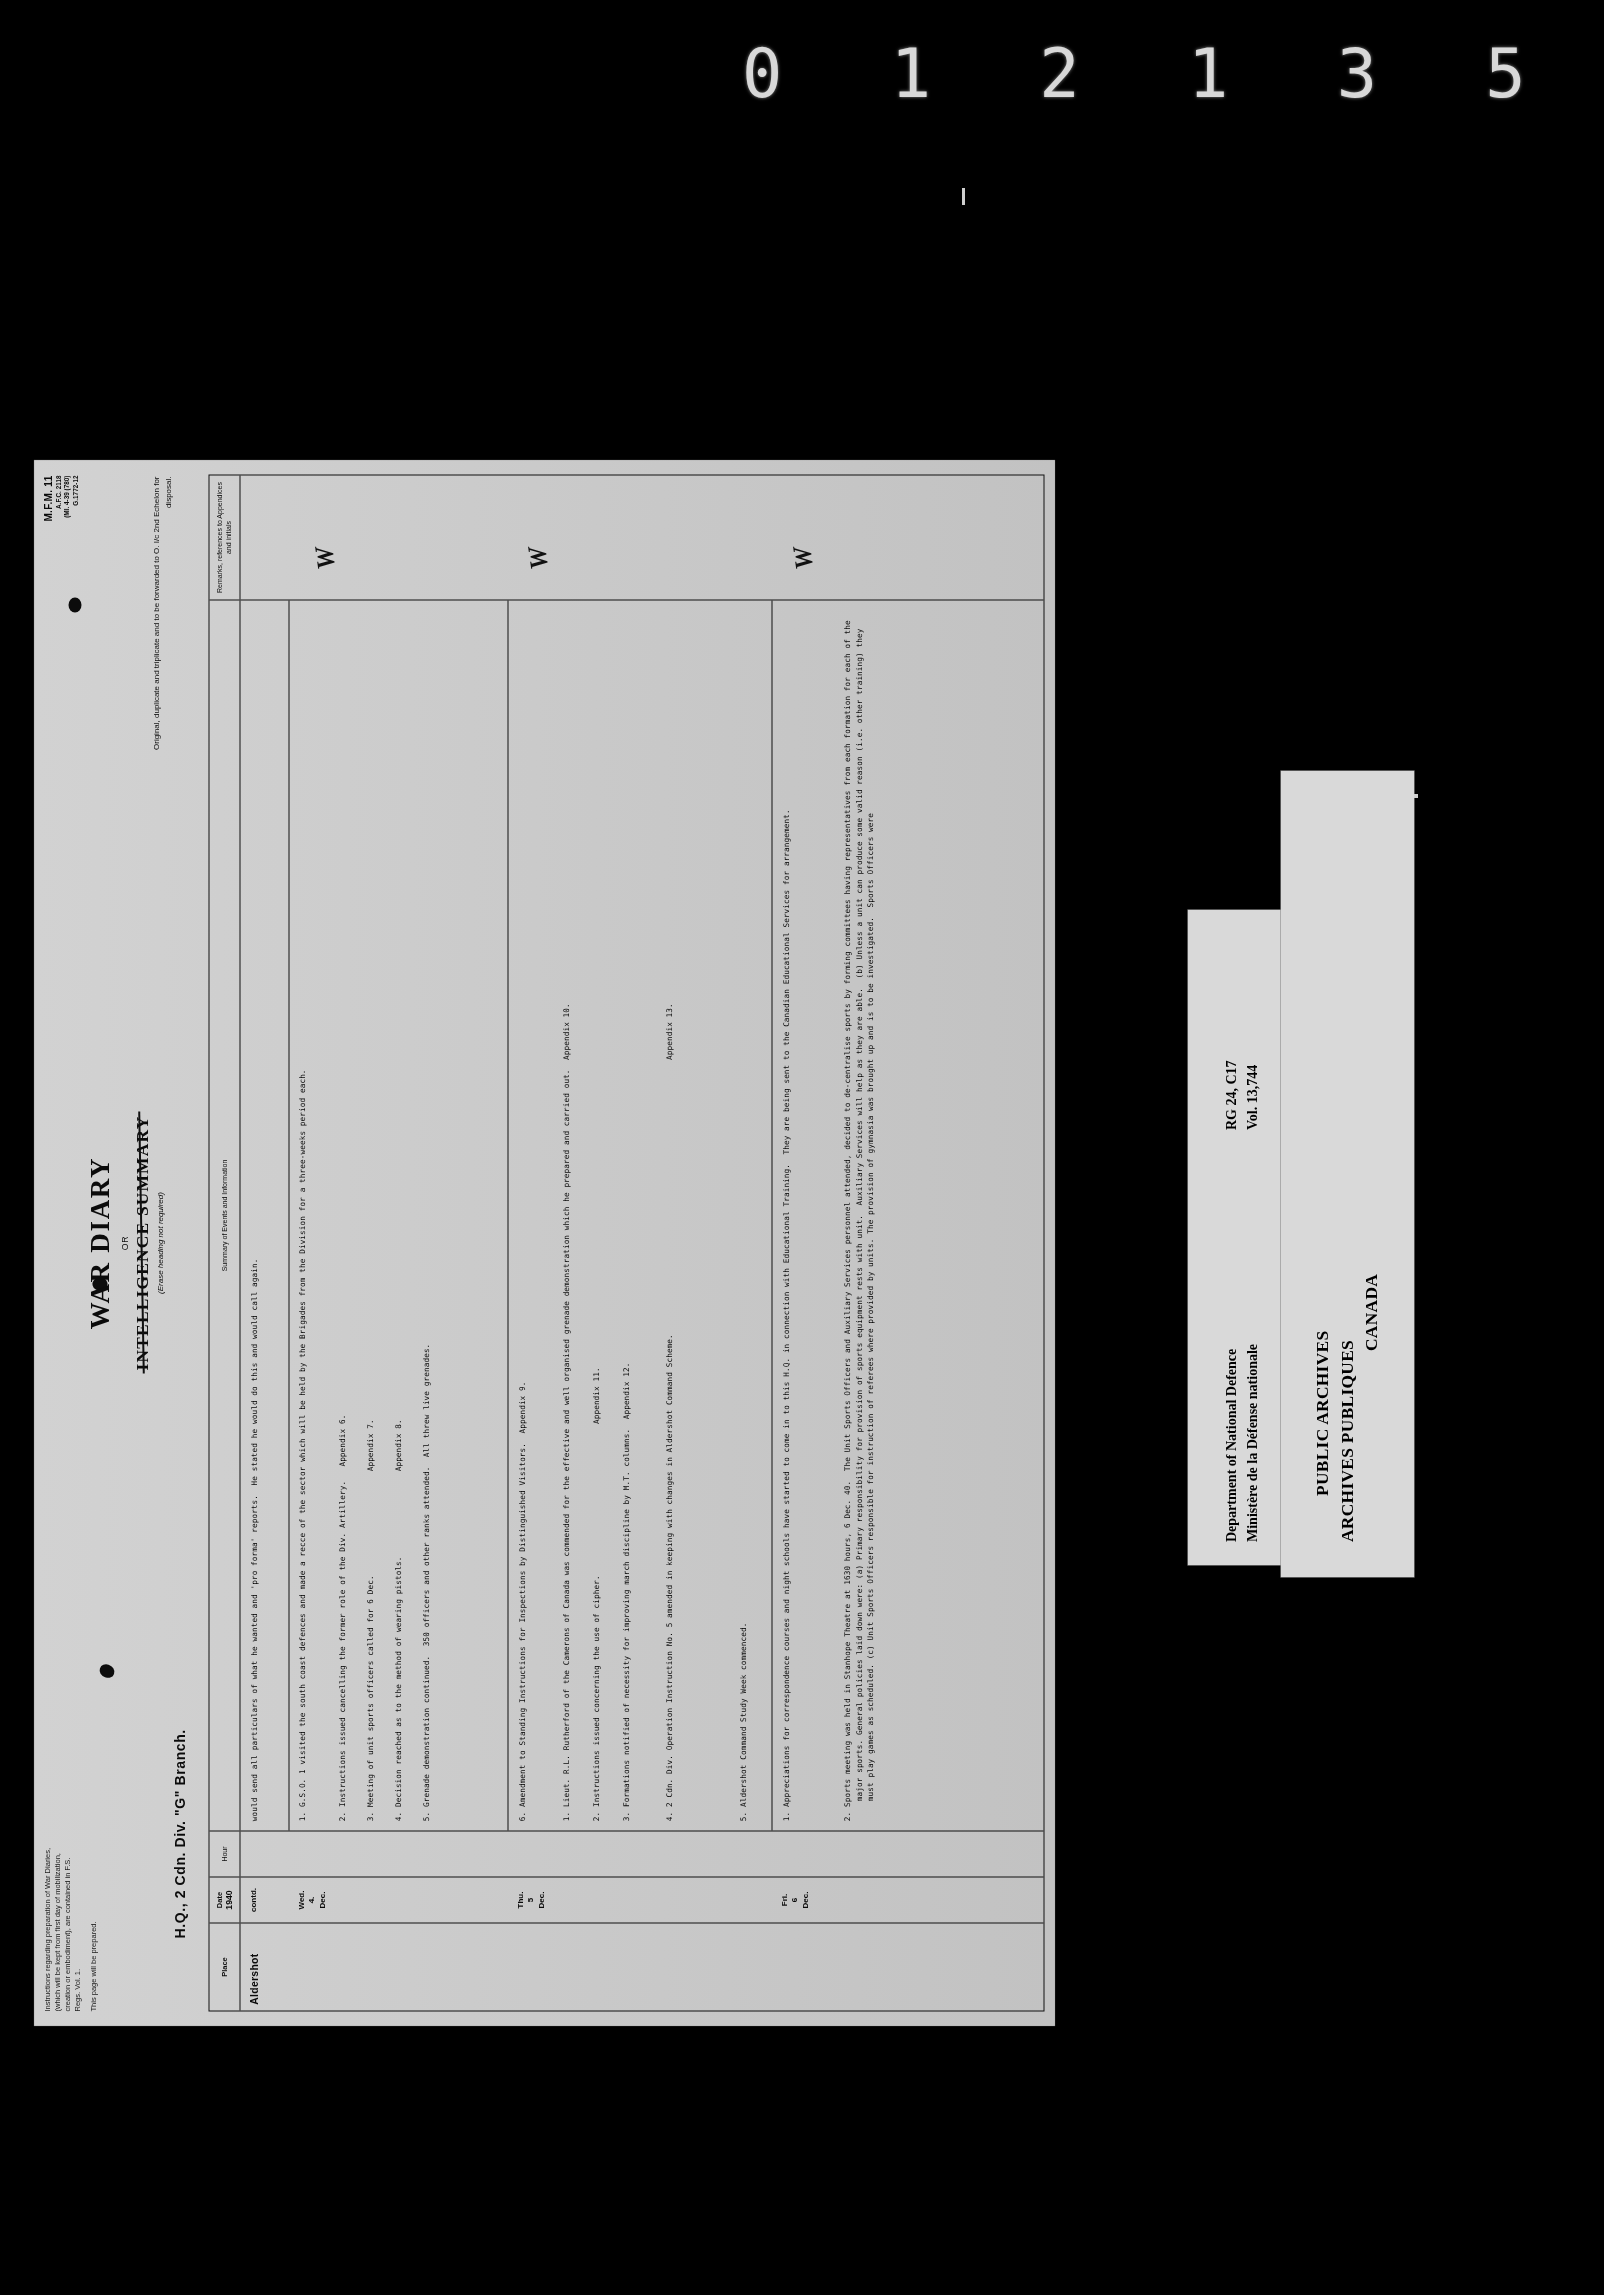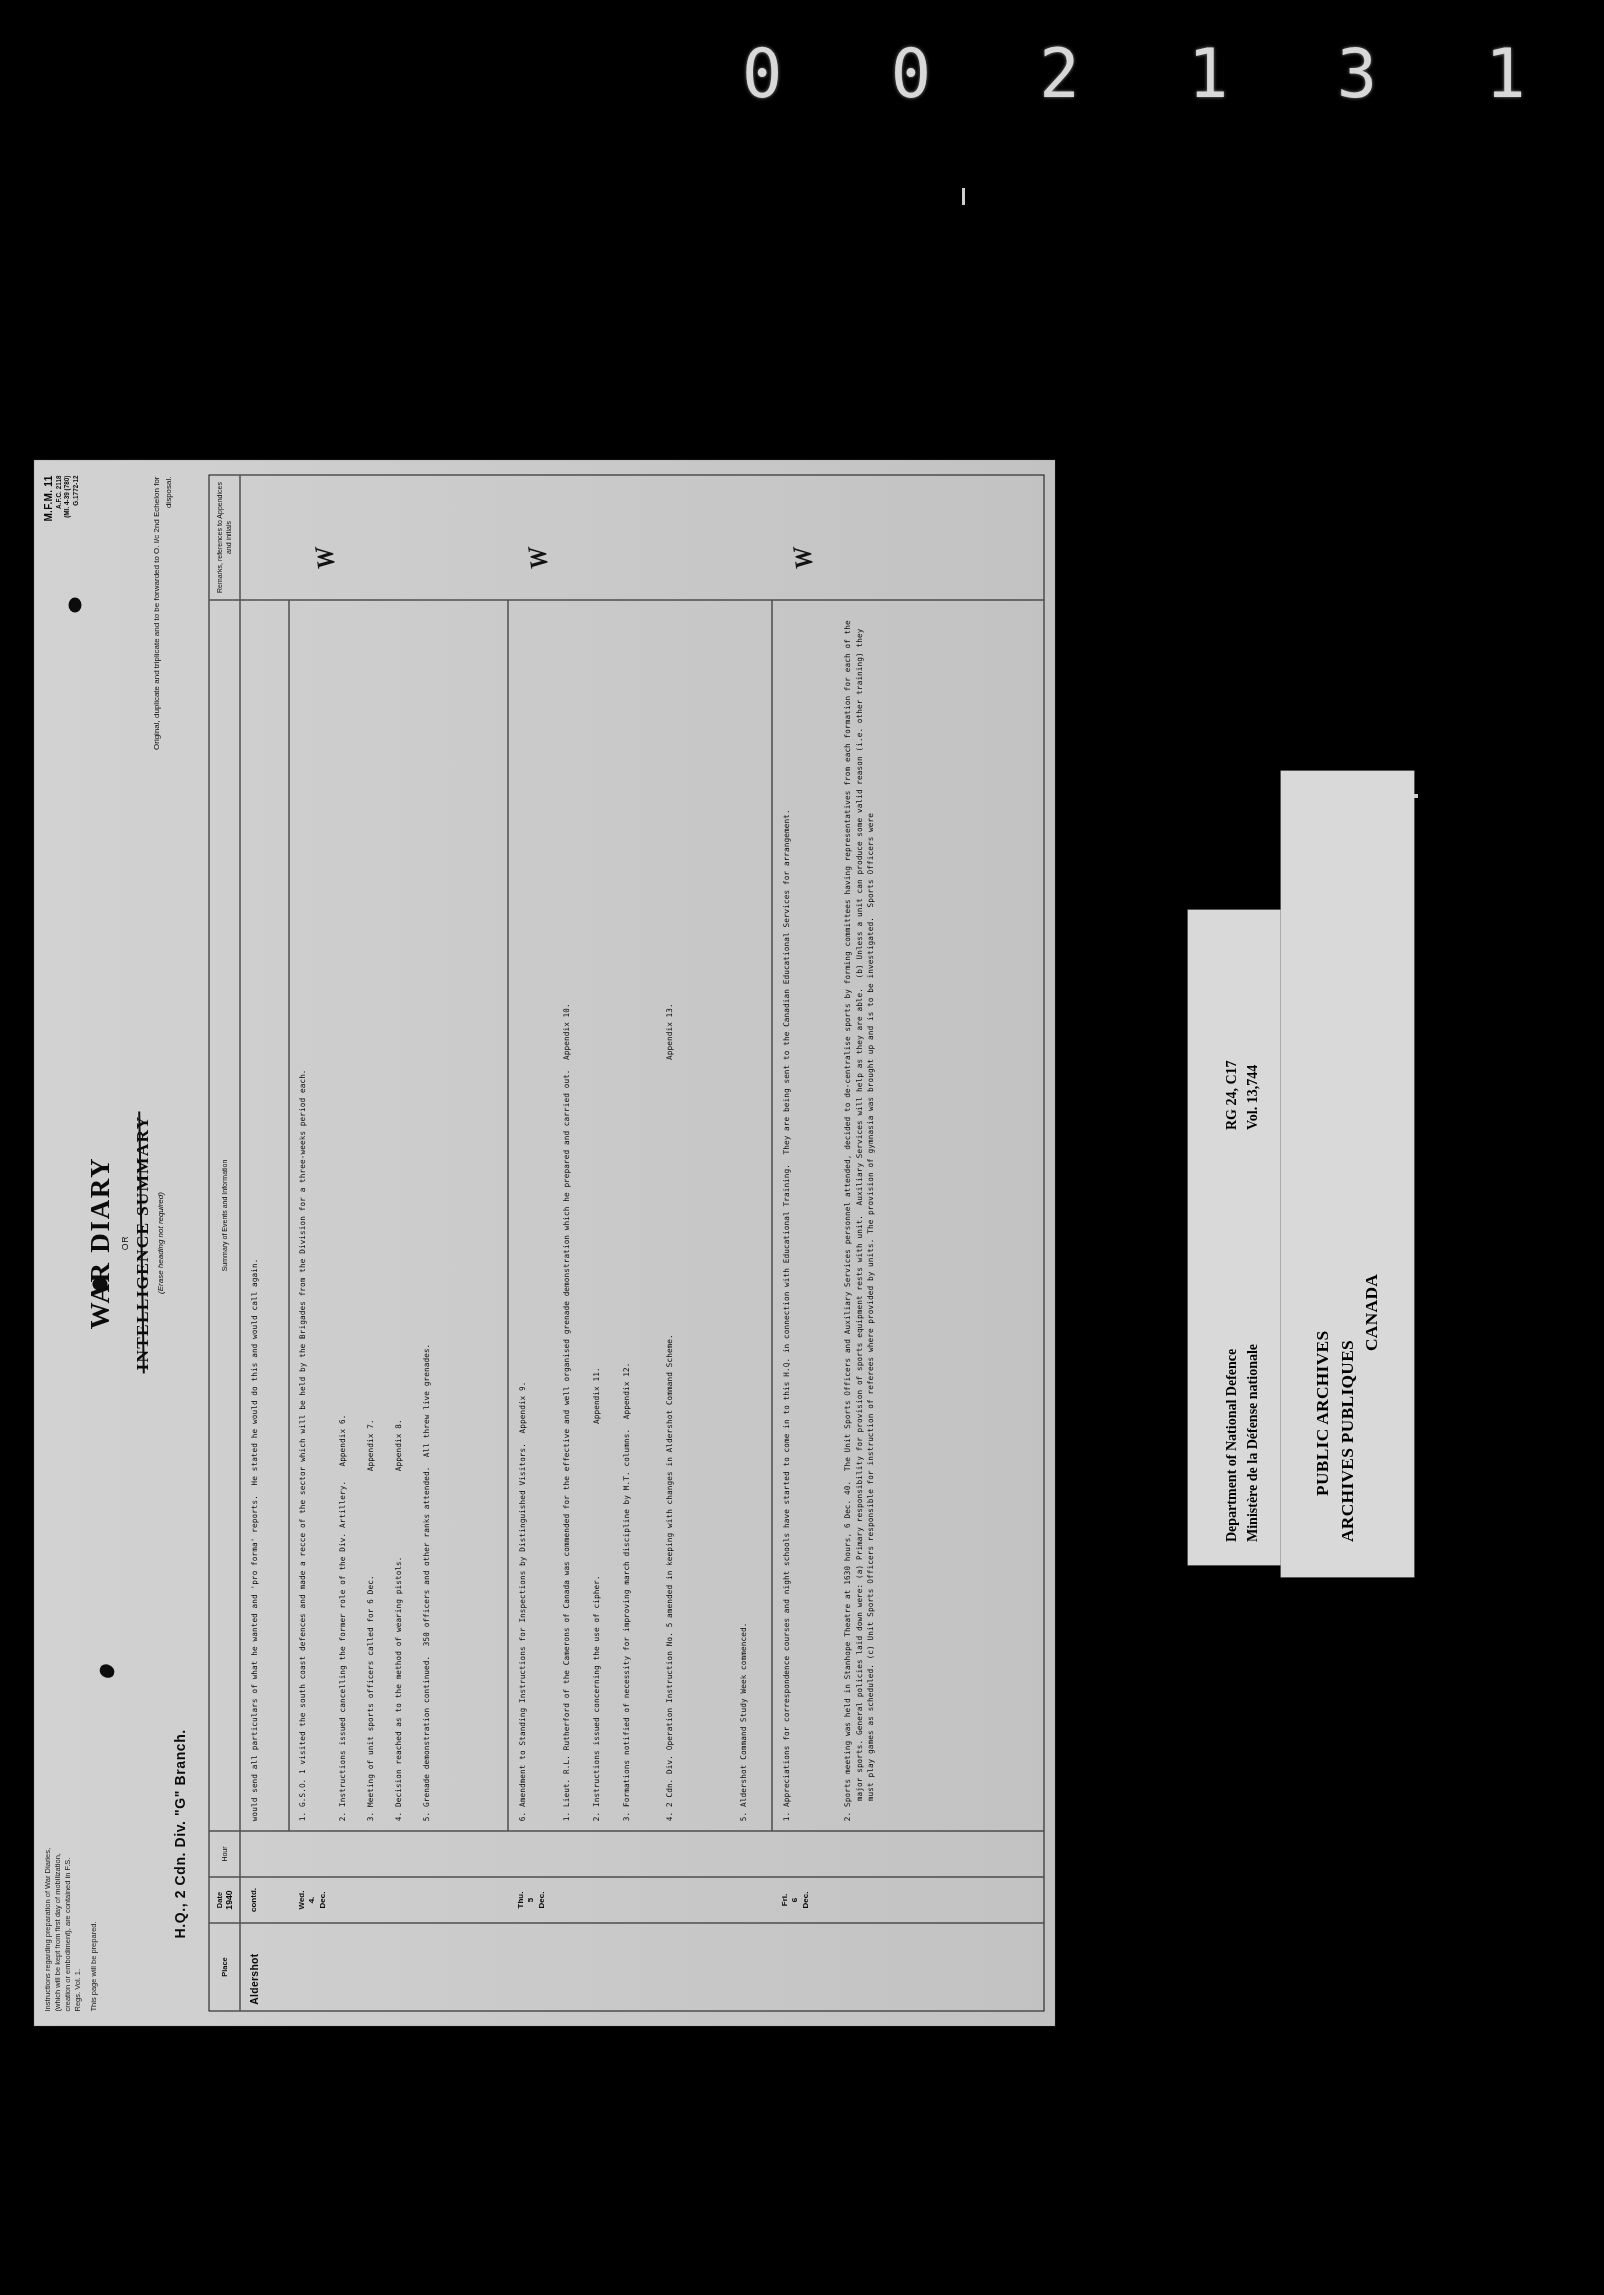--- a/index.html
+++ b/index.html
@@ -170,21 +170,21 @@
   .dnd-l1{font-size:14px;}
   .dnd-l2{font-size:14px;}
   .pac-l{font-size:17.4px;letter-spacing:0.3px;}
 
   
   .speck{position:absolute;background:#cfcfcf;}
 </style>
 </head>
 <body>
 
-<div class="film-number">0 0 2 1 3 1</div>
+<div class="film-number">0 1 2 1 3 5</div>
 
 <div class="sheet-wrap">
   <div class="sheet">
     <div class="paper"></div>
 
     <div class="instr">
       <span>Instructions regarding preparation of War Diaries, (which will be kept from first day of mobilization, creation or embodiment), are contained in F.S. Regs. Vol. 1.</span>
       <span class="sp">This page will be prepared.</span>
     </div>
 

